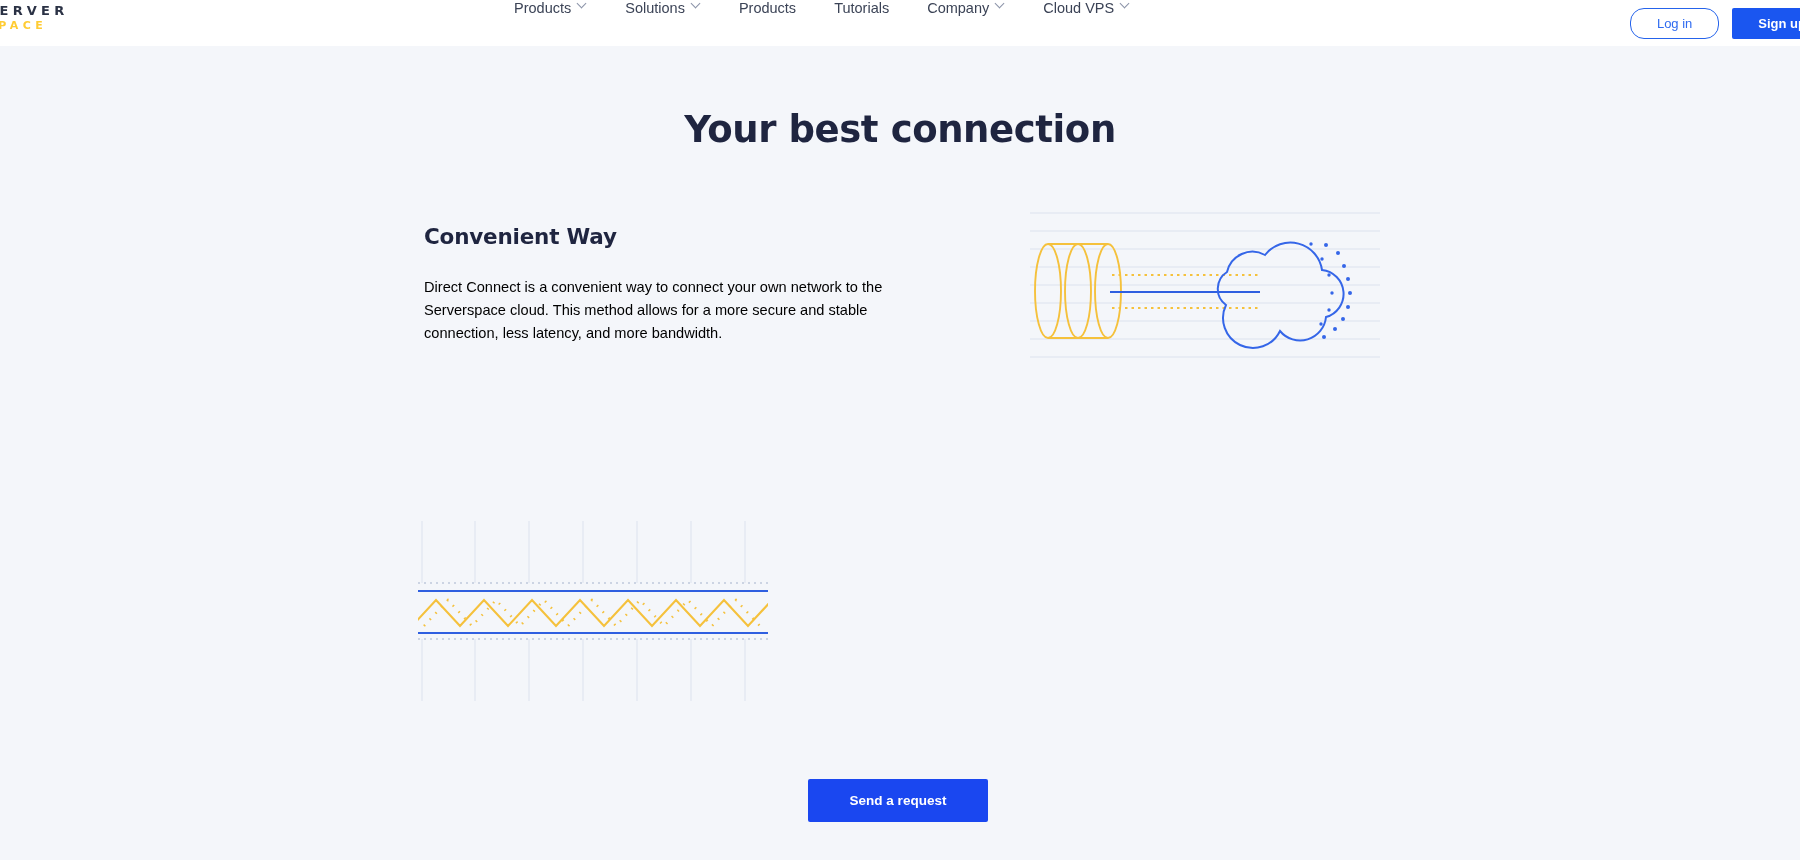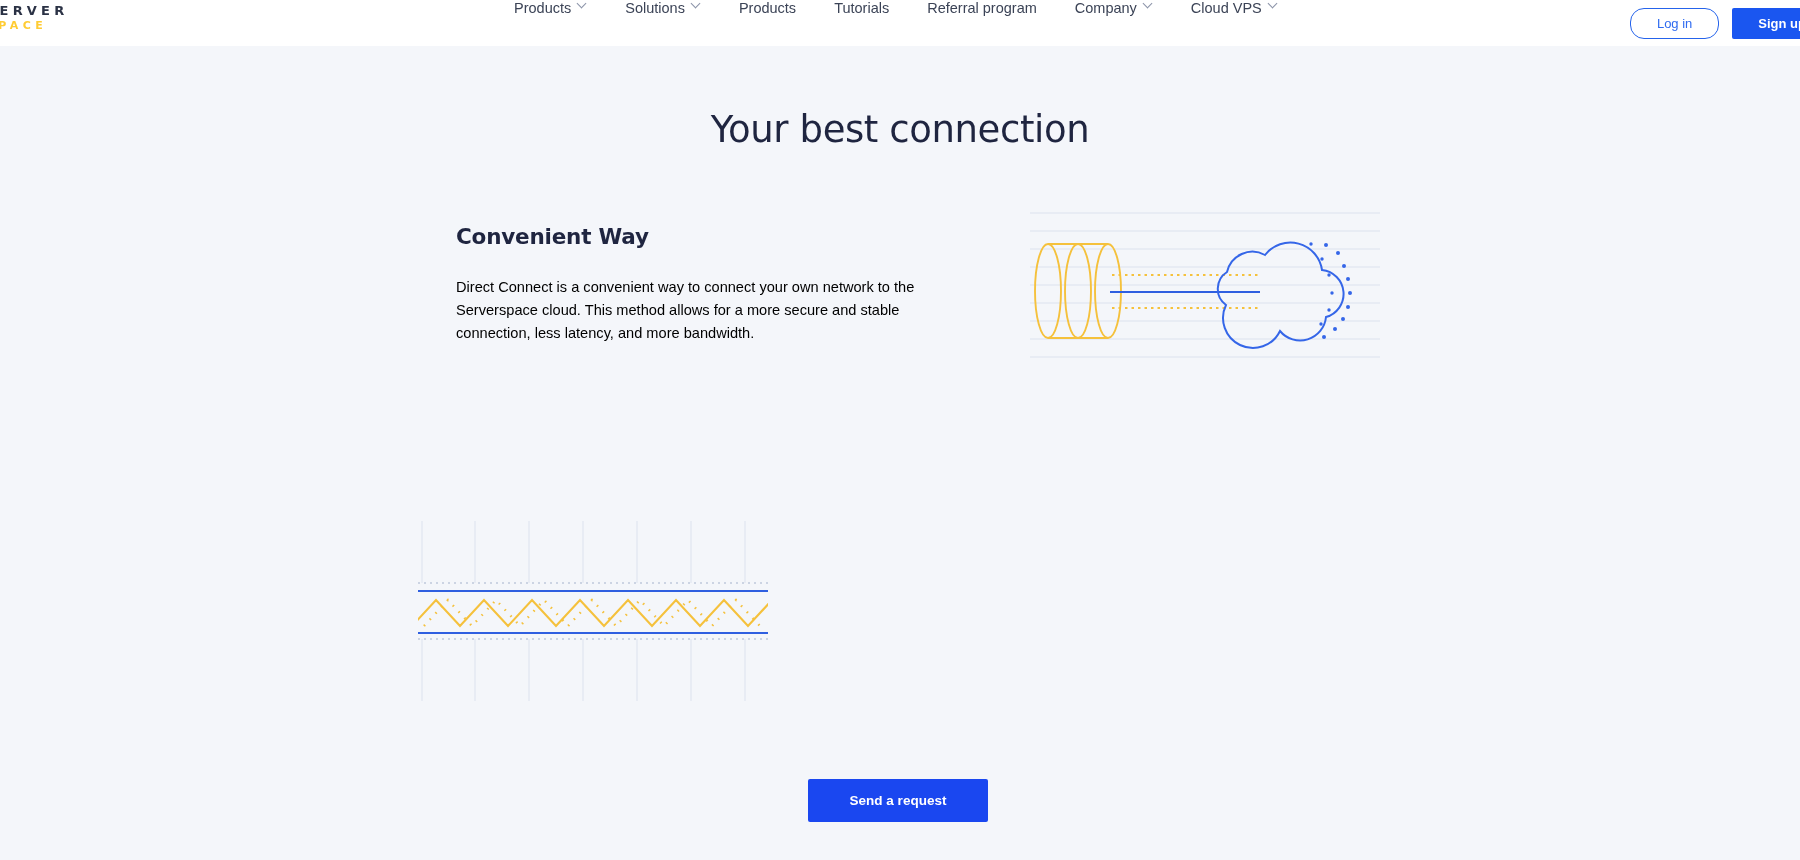--- a/index.html
+++ b/index.html
@@ -121,33 +121,32 @@
   .page {
     width: 1800px;
     height: 814px;
     background: #f4f6fa;
     position: relative;
   }
 
   .page-title {
     text-align: center;
     font-size: 37px;
-    font-weight: 400;
+    font-weight: 700;
     color: #1f2540;
     letter-spacing: -0.4px;
     padding-top: 62px;
     font-family: "DejaVu Sans", sans-serif;
   }
 
   
   .block {
     position: absolute;
     display: flex;
     align-items: flex-end;
-    margin-left: 32px;
   }
   .block-text { width: 470px; }
   .block-heading {
     font-size: 21.5px;
     font-weight: 700;
     color: #1f2540;
     letter-spacing: -0.2px;
     font-family: "DejaVu Sans", sans-serif;
   }
   .block-body {
@@ -199,23 +198,20 @@
     </div>
     <div class="nav-item">
       <span>Solutions</span>
       <span class="caret"></span>
     </div>
     <div class="nav-item">
       <span>Products</span>
     </div>
     <div class="nav-item">
       <span>Tutorials</span>
-    </div>
-    <div class="nav-item">
-      <span>Referral program</span>
     </div>
     <div class="nav-item">
       <span>Company</span>
       <span class="caret"></span>
     </div>
     <div class="nav-item">
       <span>Cloud VPS</span>
       <span class="caret"></span>
     </div>
   </nav>

